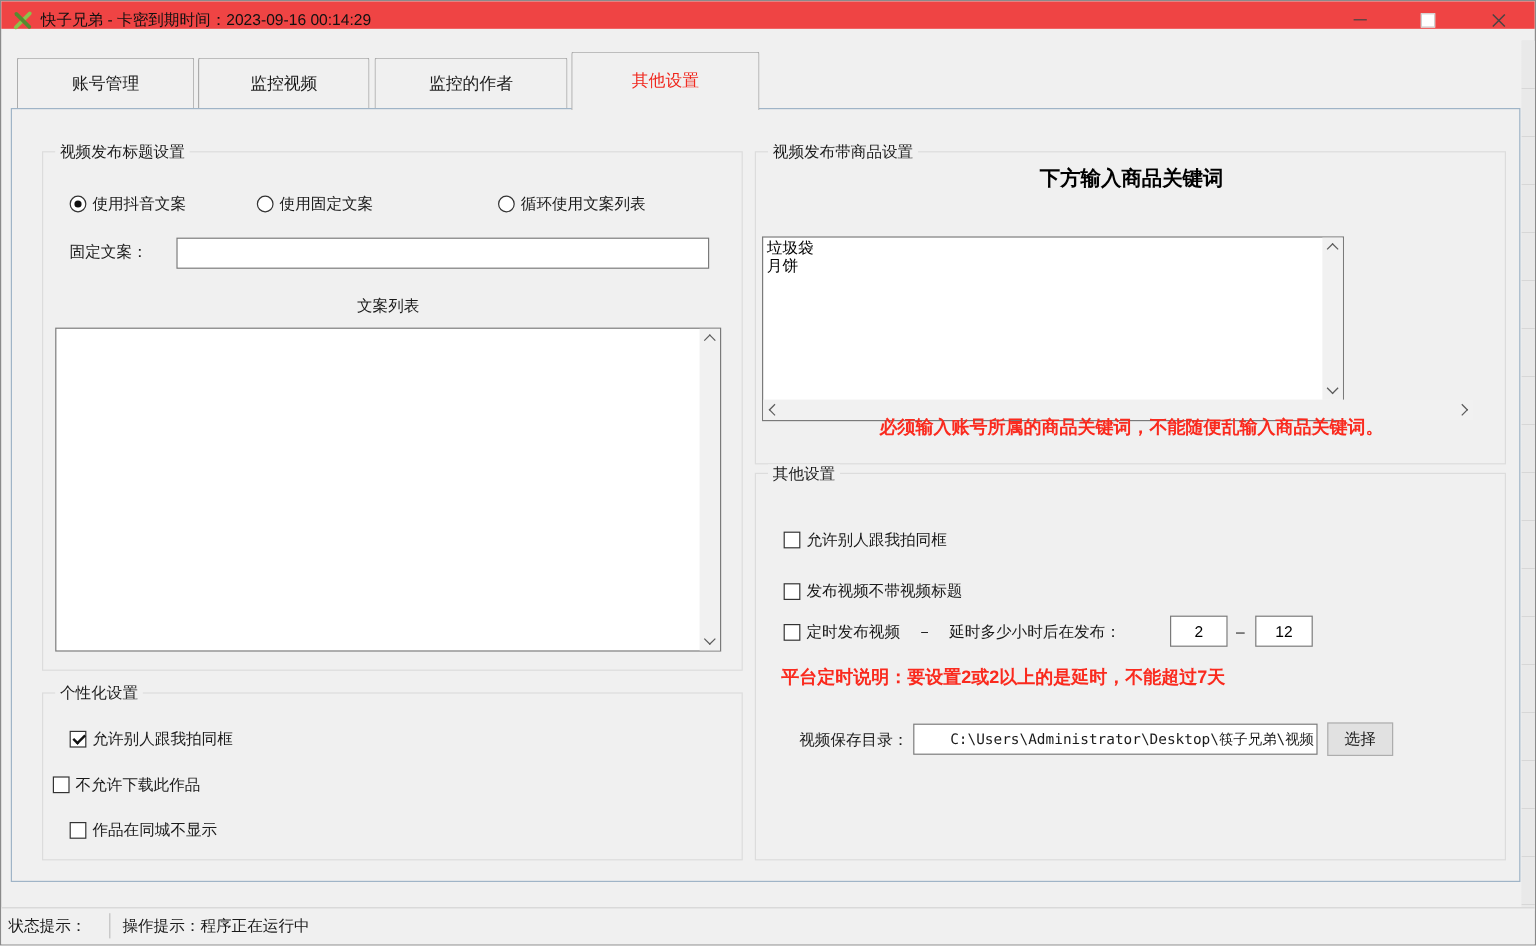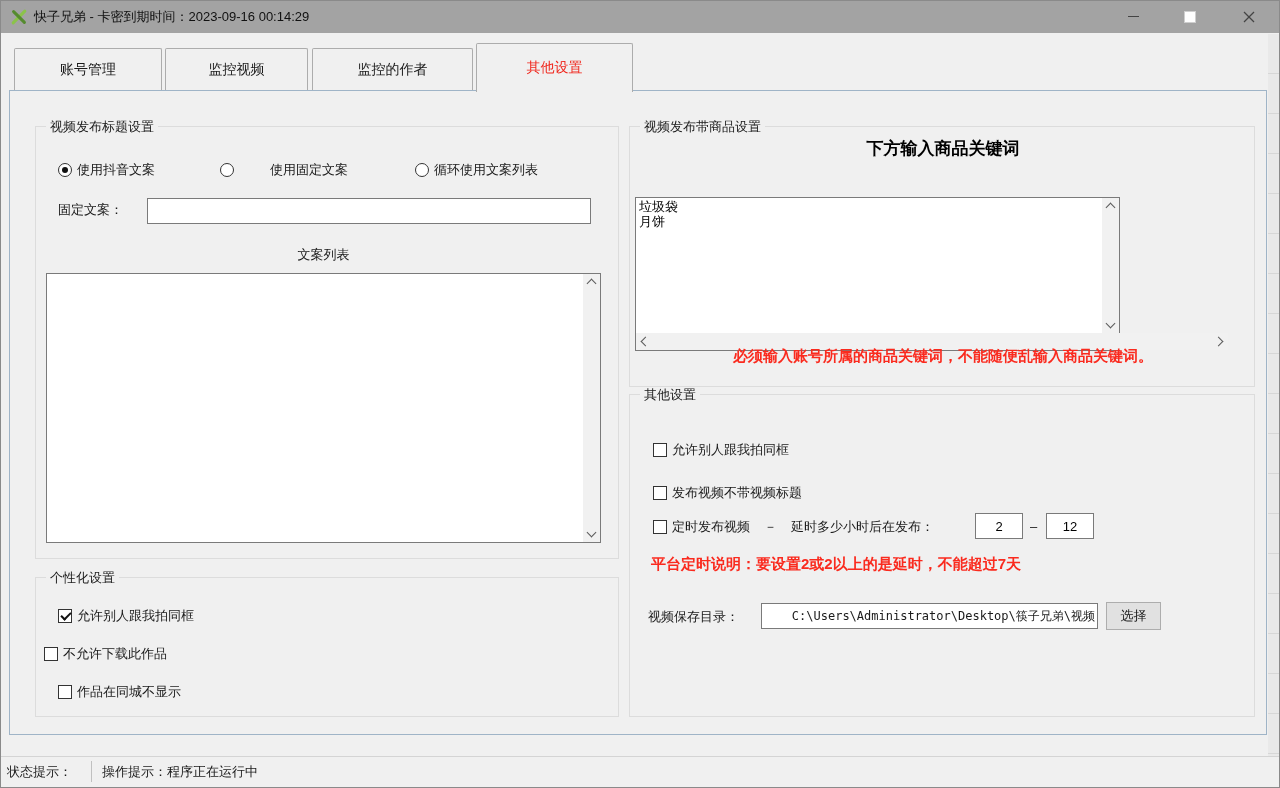--- a/index.html
+++ b/index.html
@@ -2,21 +2,21 @@
 <html><head>
 <meta charset="utf-8">
 <style>
   html,body{margin:0;padding:0;background:#d8d8d8;}
   .win{
     position:relative;width:1280px;height:788px;background:#f0f0f0;
     font-family:"Liberation Sans","DejaVu Sans",sans-serif;color:#1a1a1a;
     border:1px solid #8a8a8a;box-sizing:border-box;overflow:hidden;
   }
   
-  .titlebar{position:absolute;left:0;top:0;right:0;height:32px;background:#a3a3a3;}
+  .titlebar{position:absolute;left:0;top:0;right:0;height:23px;background:#ef4444;}
   .appicon{position:absolute;left:9px;top:7px;width:18px;height:18px;}
   .apptitle{position:absolute;left:33px;top:0;height:32px;line-height:32px;font-size:13px;color:#111;white-space:pre;}
   .winbtn{position:absolute;top:0;width:45px;height:31px;display:flex;align-items:center;justify-content:center;}
   .btn-min{left:1110px;} .btn-max{left:1166px;} .btn-close{left:1225px;}
   .glyph-min{width:11px;height:0;border-top:1px solid #444;}
   .glyph-max{width:10px;height:10px;border:1px solid #cfcfcf;background:#fff;}
   
   .tab{position:absolute;box-sizing:border-box;border:1px solid #acacac;border-bottom:none;
        background:#f0f0f0;text-align:center;font-size:14px;color:#1a1a1a;
        border-radius:2px 2px 0 0;}
@@ -113,21 +113,21 @@
 
   <div class="page">
 
     <div class="gb g1">
       <span class="gb-label lbl">视频发布标题设置</span>
 
       <div class="row" style="left:22px;top:34px;">
         <span class="radio checked"></span>
         <span class="lbl">使用抖音文案</span>
       </div>
-      <div class="row" style="left:184px;top:34px;gap:31px;">
+      <div class="row" style="left:178px;top:34px;">
         <span class="radio"></span>
         <span class="lbl">使用固定文案</span>
       </div>
       <div class="row" style="left:379px;top:34px;">
         <span class="radio"></span>
         <span class="lbl">循环使用文案列表</span>
       </div>
 
       <div class="row" style="left:22px;top:74px;">
         <span class="lbl">固定文案：</span>
@@ -201,21 +201,21 @@
         <span class="lbl">定时发布视频</span>
         <span class="lbl" style="margin:0 14px;">－</span>
         <span class="lbl">延时多少小时后在发布：</span>
       </div>
       <input class="numinput" style="left: 345px; top: 118px;" value="2">
       <span class="dash lbl" style="left:400px;top:124px;">–</span>
       <input class="numinput" style="left: 416px; top: 118px;" value="12">
 
       <div class="rednote" style="left:21px;top:160px;">平台定时说明：要设置2或2以上的是延时，不能超过7天</div>
 
-      <div class="row" style="left:18px;top:213px;">
+      <div class="row" style="left:36px;top:213px;">
         <span class="lbl">视频保存目录：</span>
       </div>
       <div class="pathinput" style="left:131px;top:208px;width:337px;height:26px;text-align:right;">C:\Users\Administrator\Desktop\筷子兄弟\视频</div>
       <div class="btn" style="left:476px;top:207px;width:55px;height:28px;line-height:26px;">选择</div>
     </div>
 
   </div>
 
   <div class="statusbar">
     <span class="s1 lbl">状态提示：</span>

